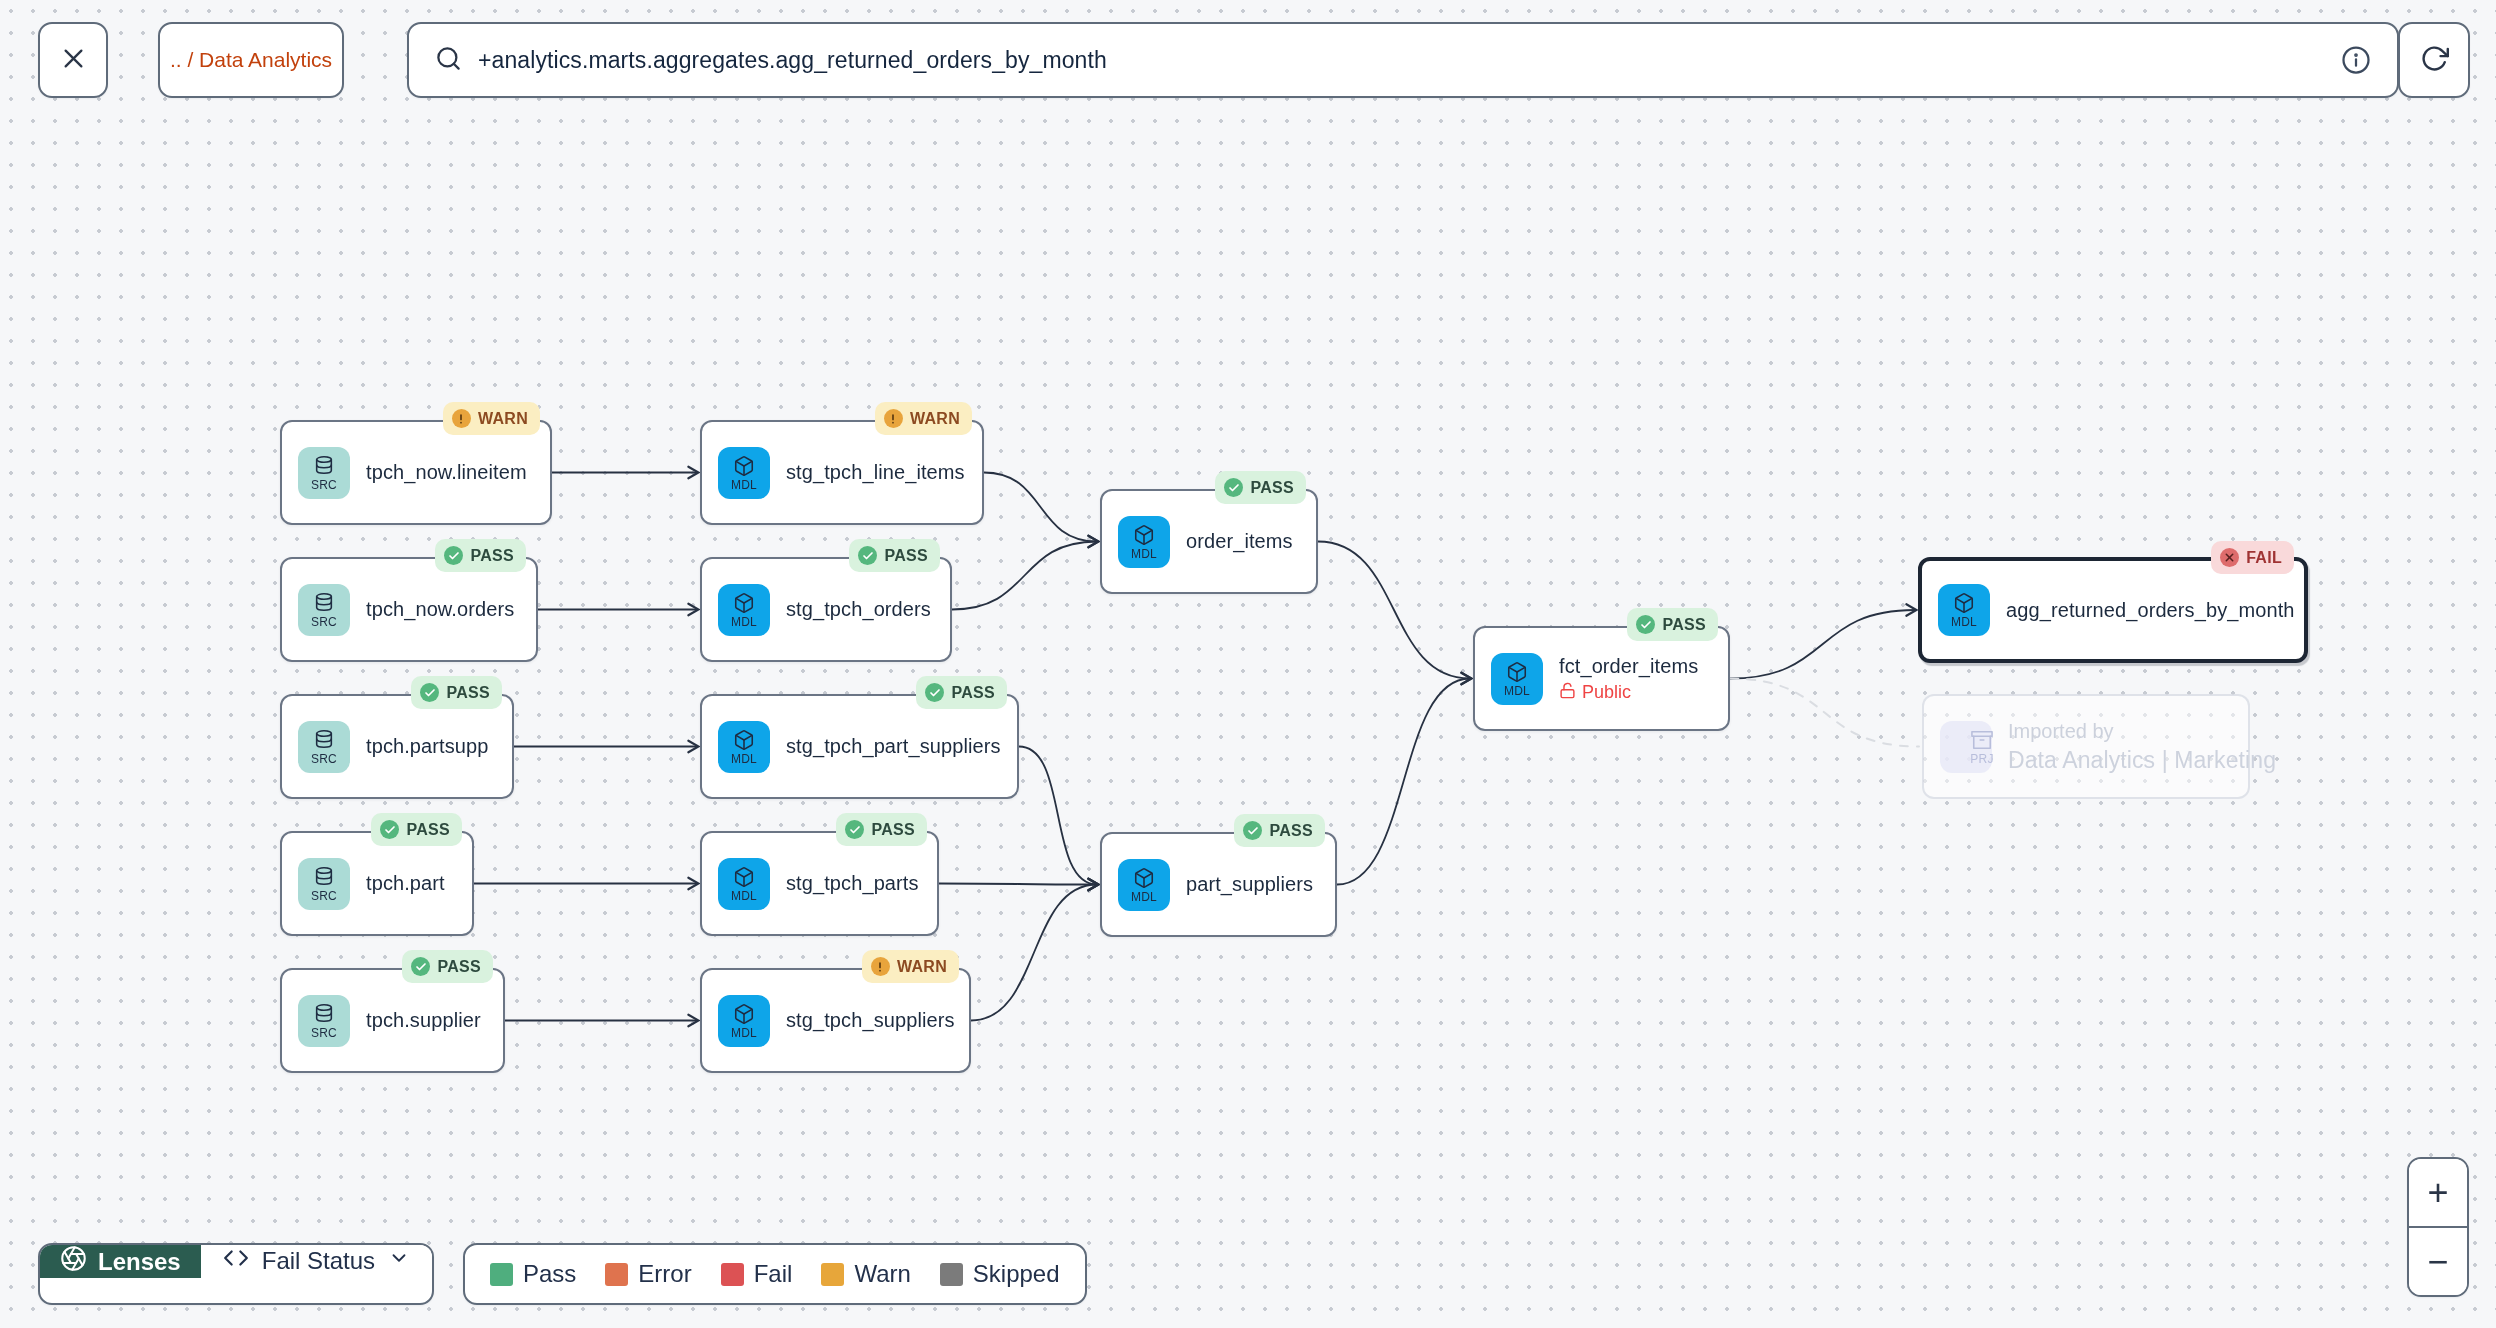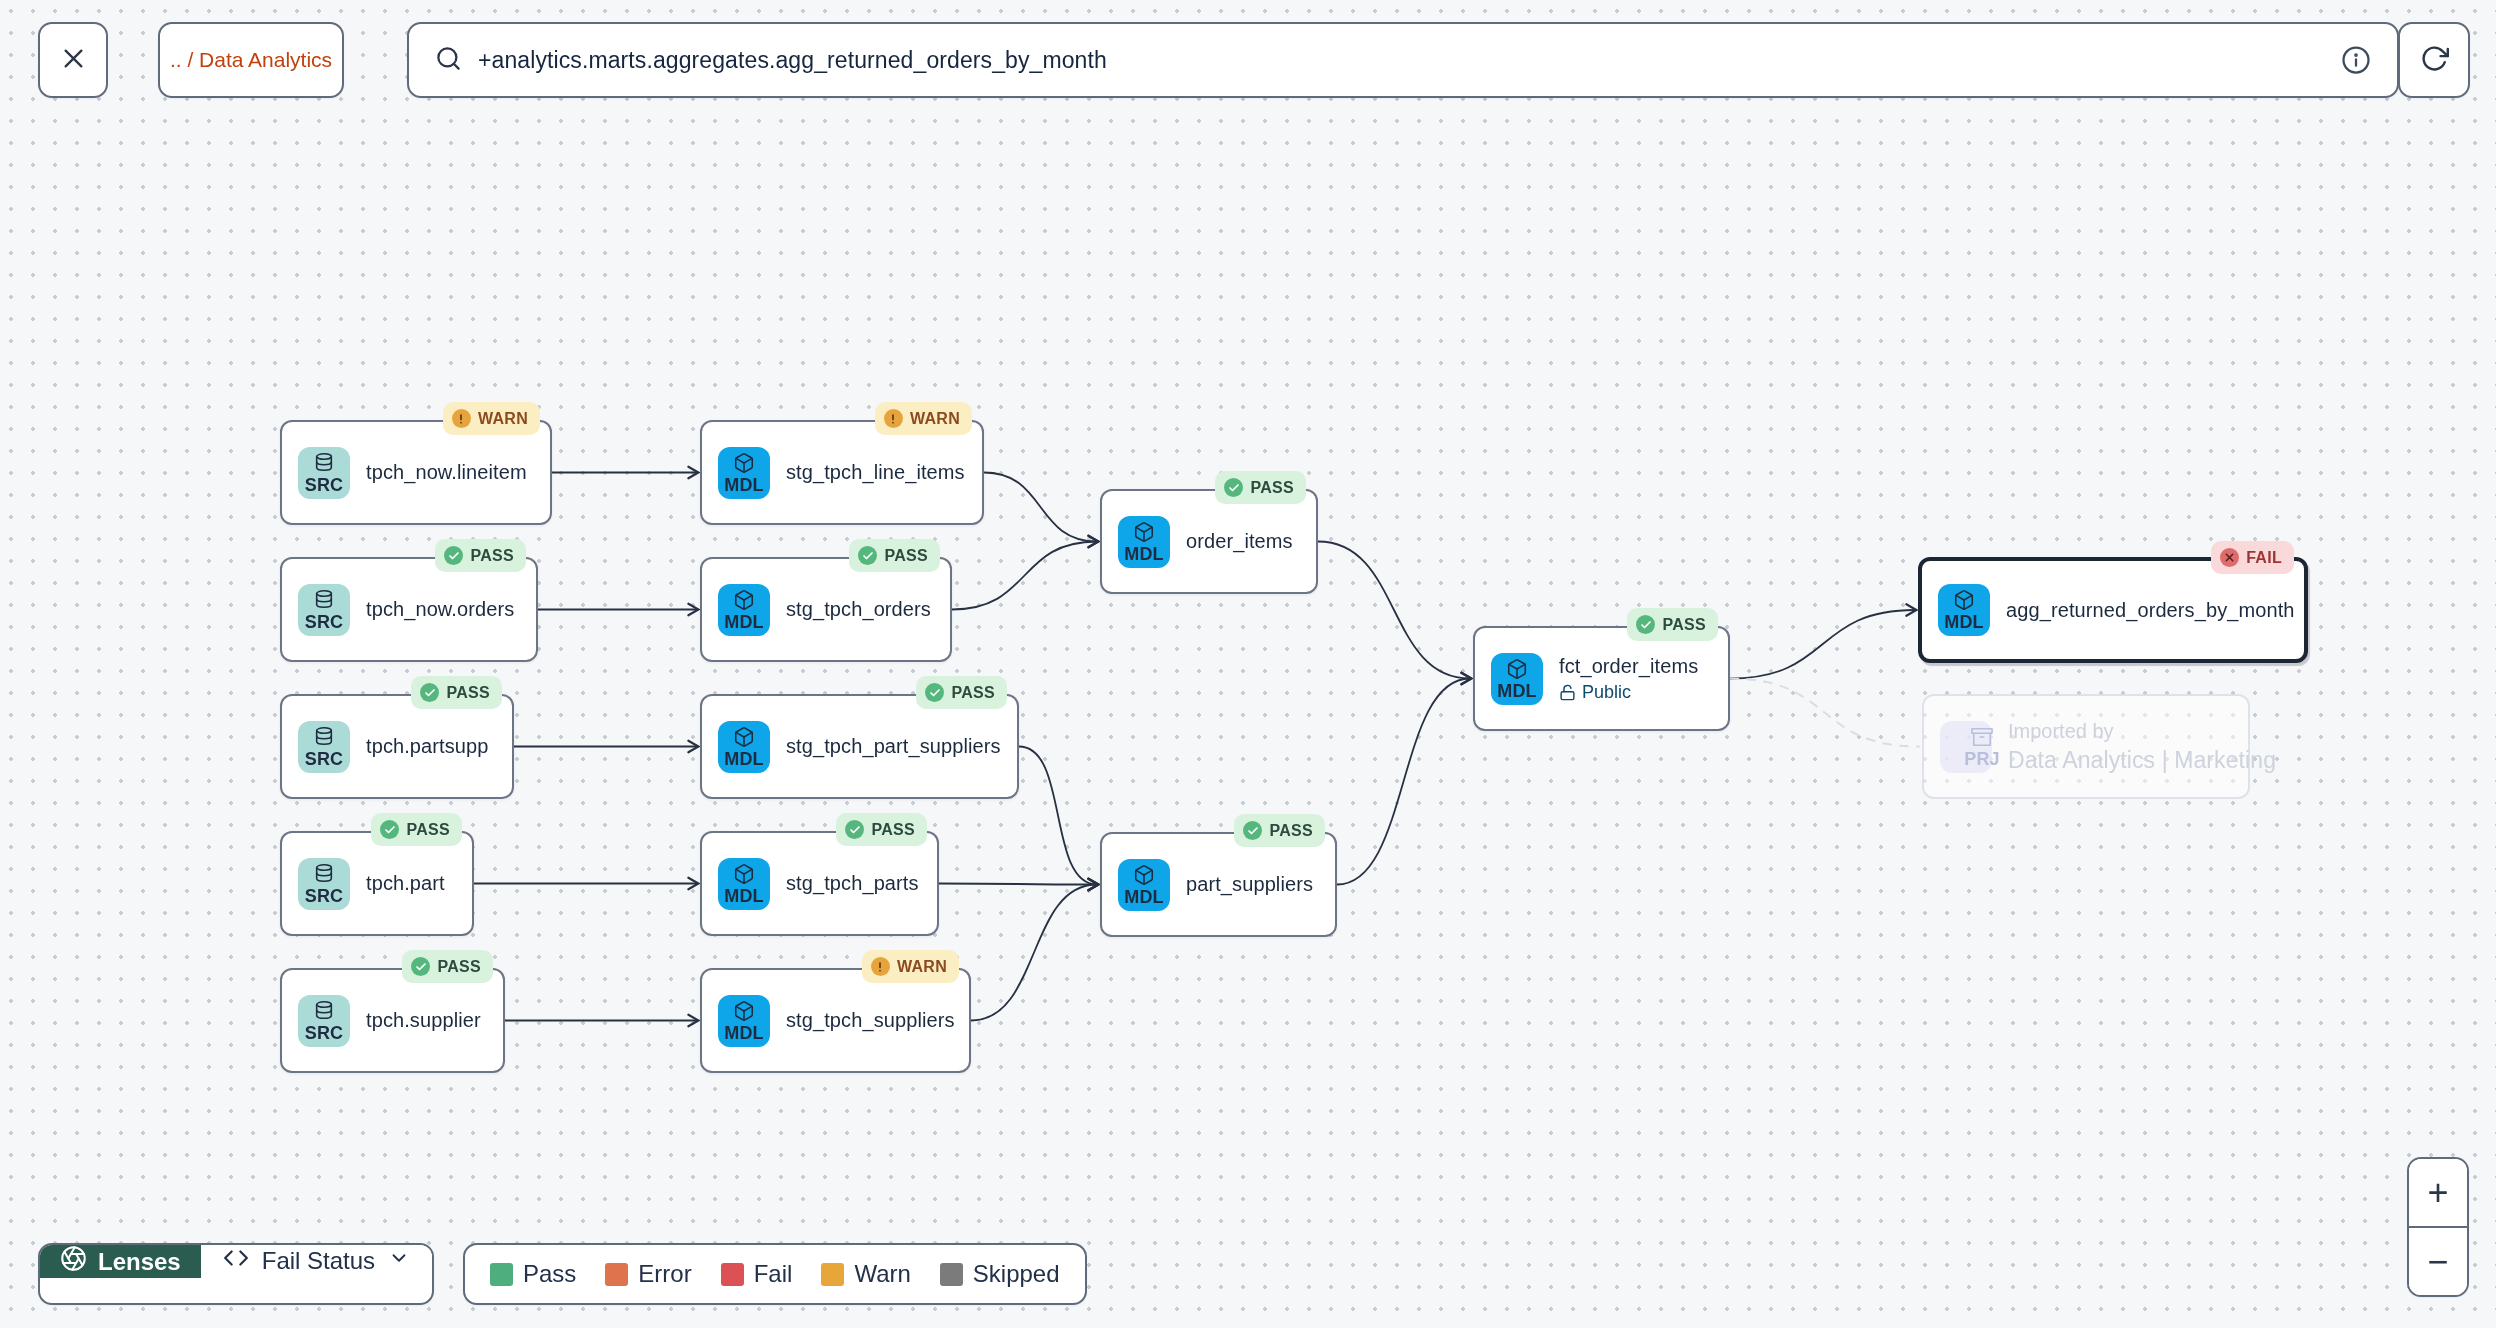--- a/index.html
+++ b/index.html
@@ -38,26 +38,26 @@
   }
   .typebox {
     width: 52px; height: 52px; border-radius: 12px; flex: none;
     display: flex; flex-direction: column; align-items: center; justify-content: center;
     color: #1e2c42;
   }
   .type-src .typebox { background: #abdbd6; }
   .type-mdl .typebox { background: #0ea5e9; }
   .type-prj .typebox { background: rgba(228,230,247,.7); color: #b8bedb; padding-left: 32px; }
   .typebox svg { display: block; }
-  .typelabel { font-size: 18px; font-weight: 700; line-height: 1; margin-top: 2px; letter-spacing: .2px; }
+  .typelabel { font-size: 12px; font-weight: 400; line-height: 1; margin-top: 2px; letter-spacing: .2px; }
   .labels { display: flex; flex-direction: column; align-items: flex-start; gap: 4px; min-width: 0; }
   .node-label { font-size: 20px; color: #1c2a3e; white-space: nowrap; letter-spacing: .1px; }
   .node.faded .node-label { color: #cdd2dd; font-size: 23px; }
   .prj-line1 { font-size: 20px; color: #ccd1dc; white-space: nowrap; }
-  .sublabel { display: flex; align-items: center; gap: 6px; font-size: 18px; color: #0c4a6e; }
+  .sublabel { display: flex; align-items: flex-start; gap: 6px; font-size: 18px; color: #ef4444; }
   .sublabel svg { display: block; }
   
   .badge {
     position: absolute; top: -20px; right: 10px; height: 33px;
     border-radius: 10px; padding: 0 12px 0 9px;
     display: flex; align-items: center; gap: 7px;
     font-size: 16px; font-weight: 700; letter-spacing: .3px;
   }
   .badge-circle { width: 19px; height: 19px; border-radius: 50%; display: flex; align-items: center; justify-content: center; flex: none; }
   .badge-pass { background: #d9f2de; color: #2d4a3e; }

